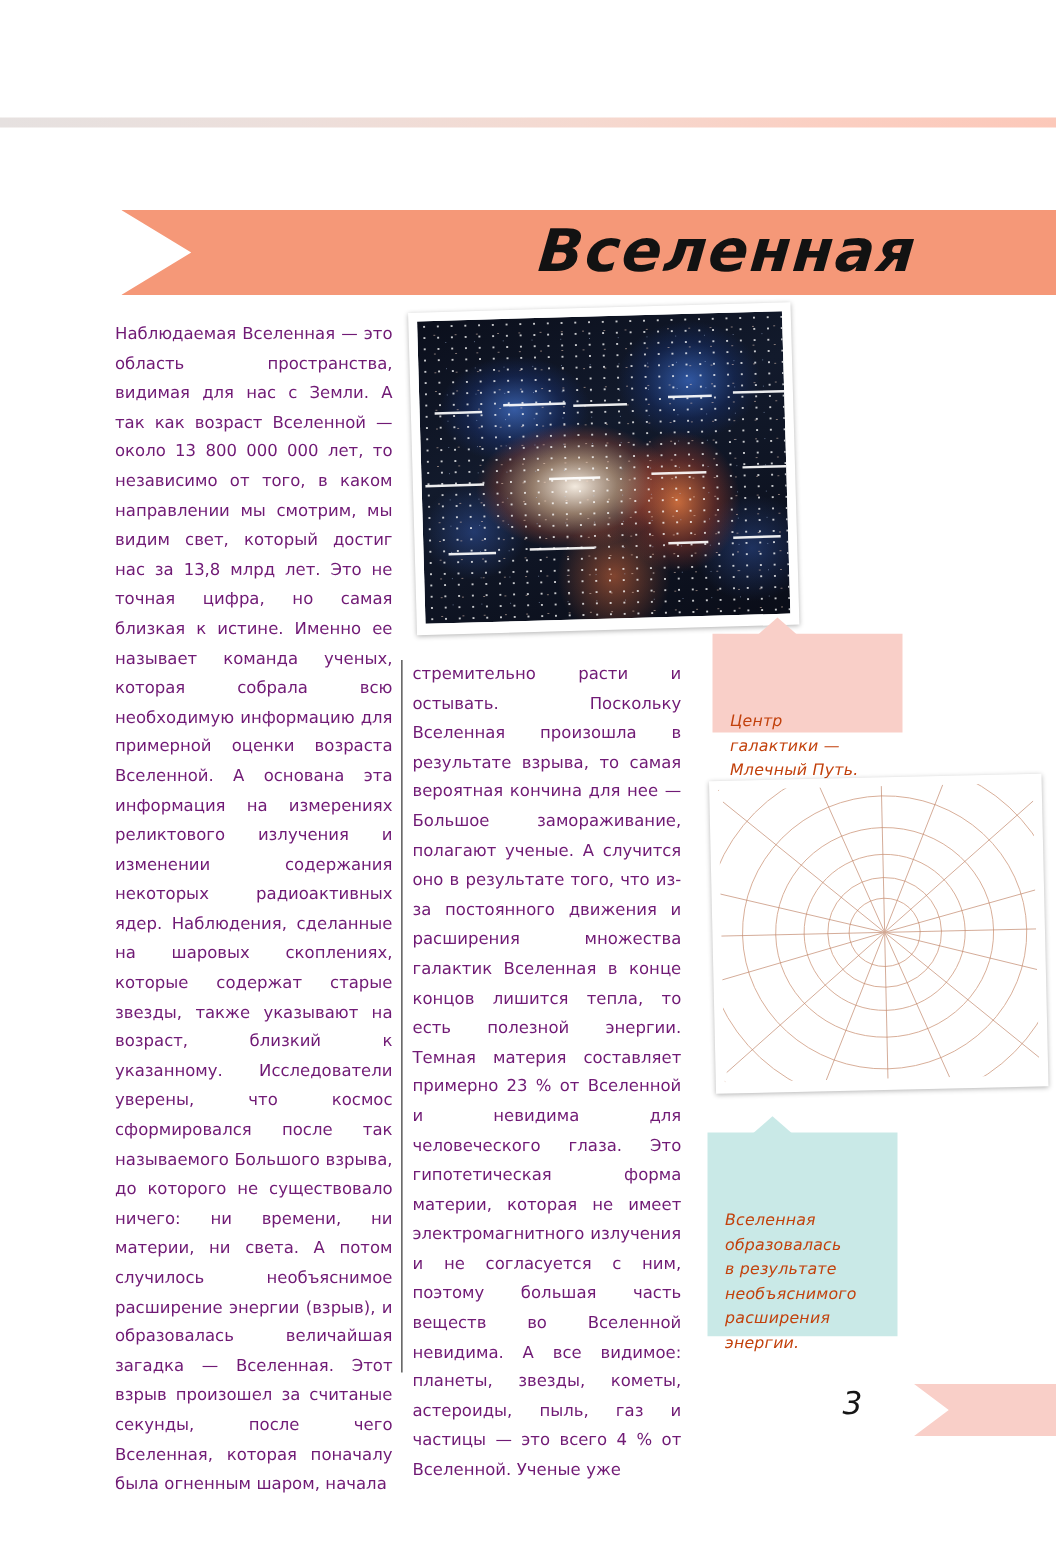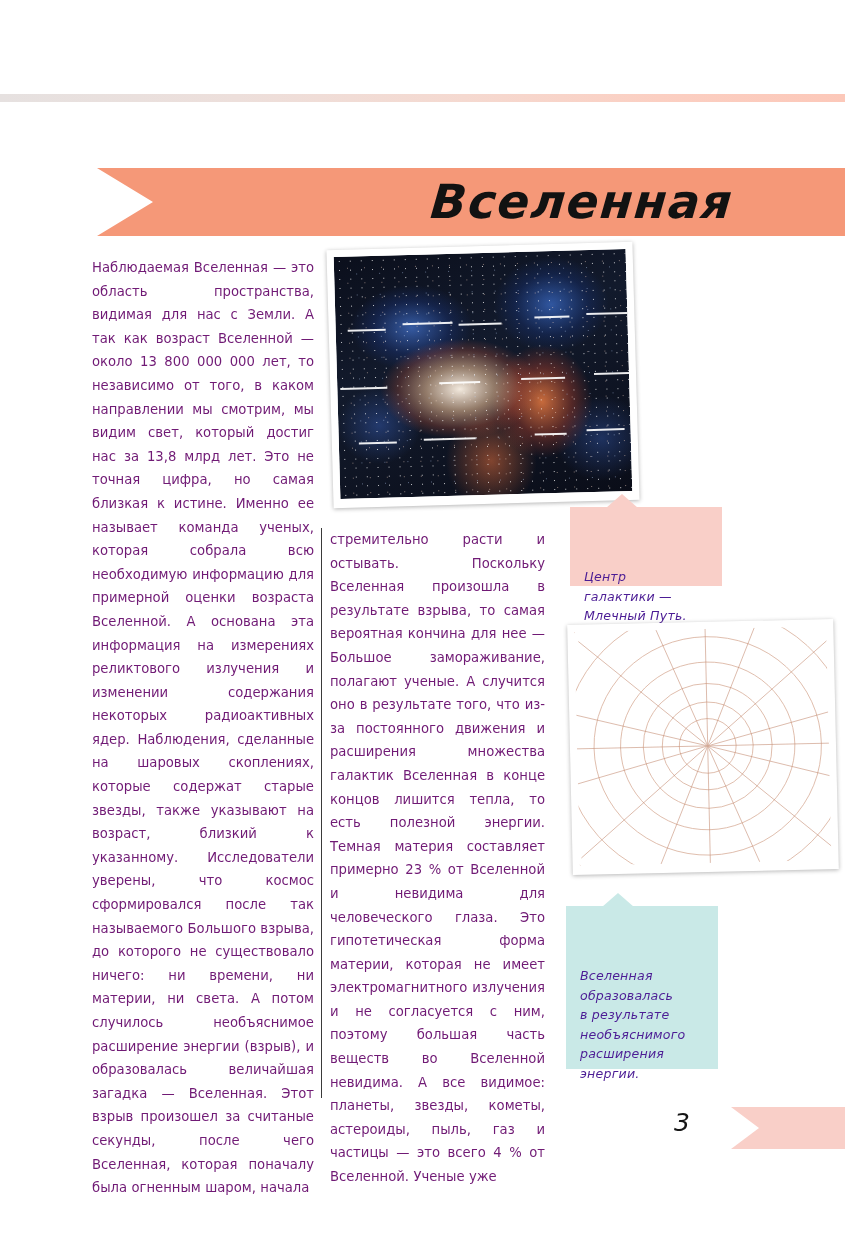--- a/index.html
+++ b/index.html
@@ -165,21 +165,21 @@
   }
   .tunnel svg { position: absolute; inset: 0; width: 100%; height: 100%; }
 
   
   .caption {
     position: absolute;
     font-family: "DejaVu Sans", sans-serif;
     font-style: italic;
     font-size: 12.6px;
     line-height: 19.5px;
-    color: #4c1d95;
+    color: #c2410c;
     box-sizing: border-box;
     white-space: pre-line;
     letter-spacing: 0.2px;
   }
   .caption .tip {
     position: absolute;
     top: -13px;
     width: 0;
     height: 0;
     border-left: 16px solid transparent;

